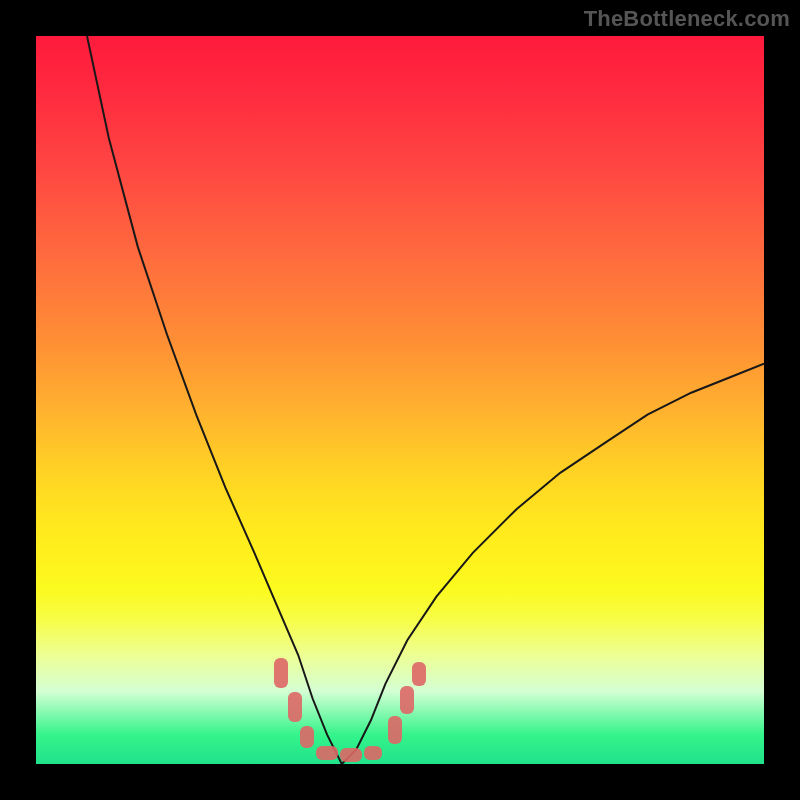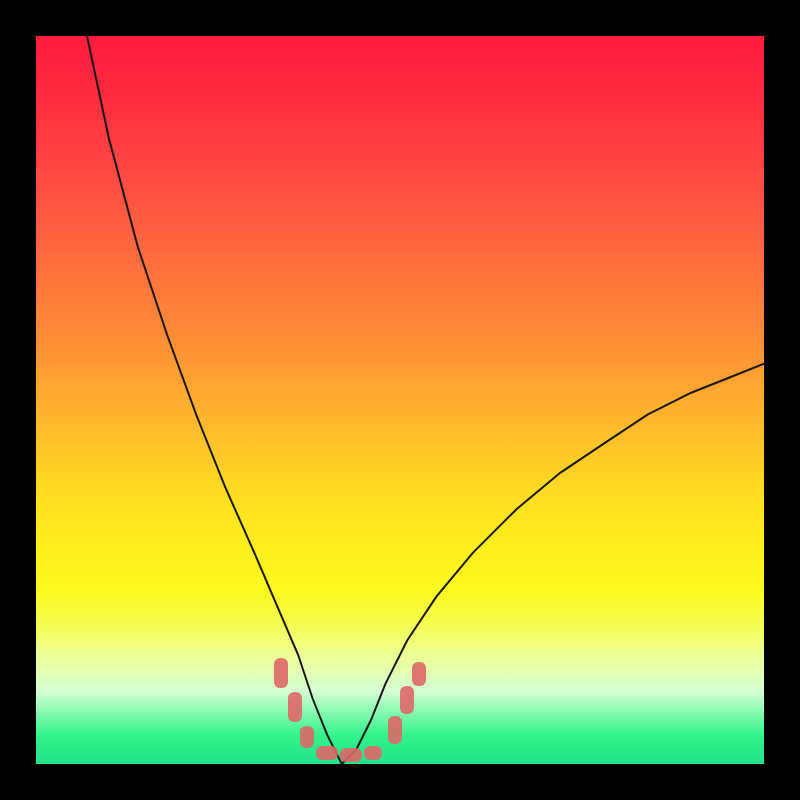--- a/index.html
+++ b/index.html
@@ -60,20 +60,21 @@
     position: absolute;
     border-radius: 6px;
     background: rgba(222, 103, 102, 0.9);
     z-index: 3;
   }
 </style>
 </head>
 <body>
 <div class="frame">
 
+  <div class="watermark">TheBottleneck.com</div>
 
   <div class="plot-area">
     <div class="gradient"></div>
 
     <svg class="curve" viewBox="0 0 728 728" preserveAspectRatio="none">
       <path id="curvePath" d="M51.0 0.0 L72.8 101.9 L101.9 211.1 L131.0 298.5 L160.2 378.6 L189.3 451.4 L218.4 516.9 L240.2 567.8 L262.1 618.8 L276.6 662.5 L291.2 698.9 L305.8 728.0 L320.3 713.4 L334.9 684.3 L349.4 647.9 L371.3 604.2 L400.4 560.6 L436.8 516.9 L480.5 473.2 L524.2 436.8 L567.8 407.7 L611.5 378.6 L655.2 356.7 L691.6 342.2 L728.0 327.6" fill="none" stroke="#181818" stroke-width="2"></path>
     </svg>
 
     <div id="markers">
         <div class="marker" style="left: 238px; top: 622px; width: 14px; height: 30px;"></div>

